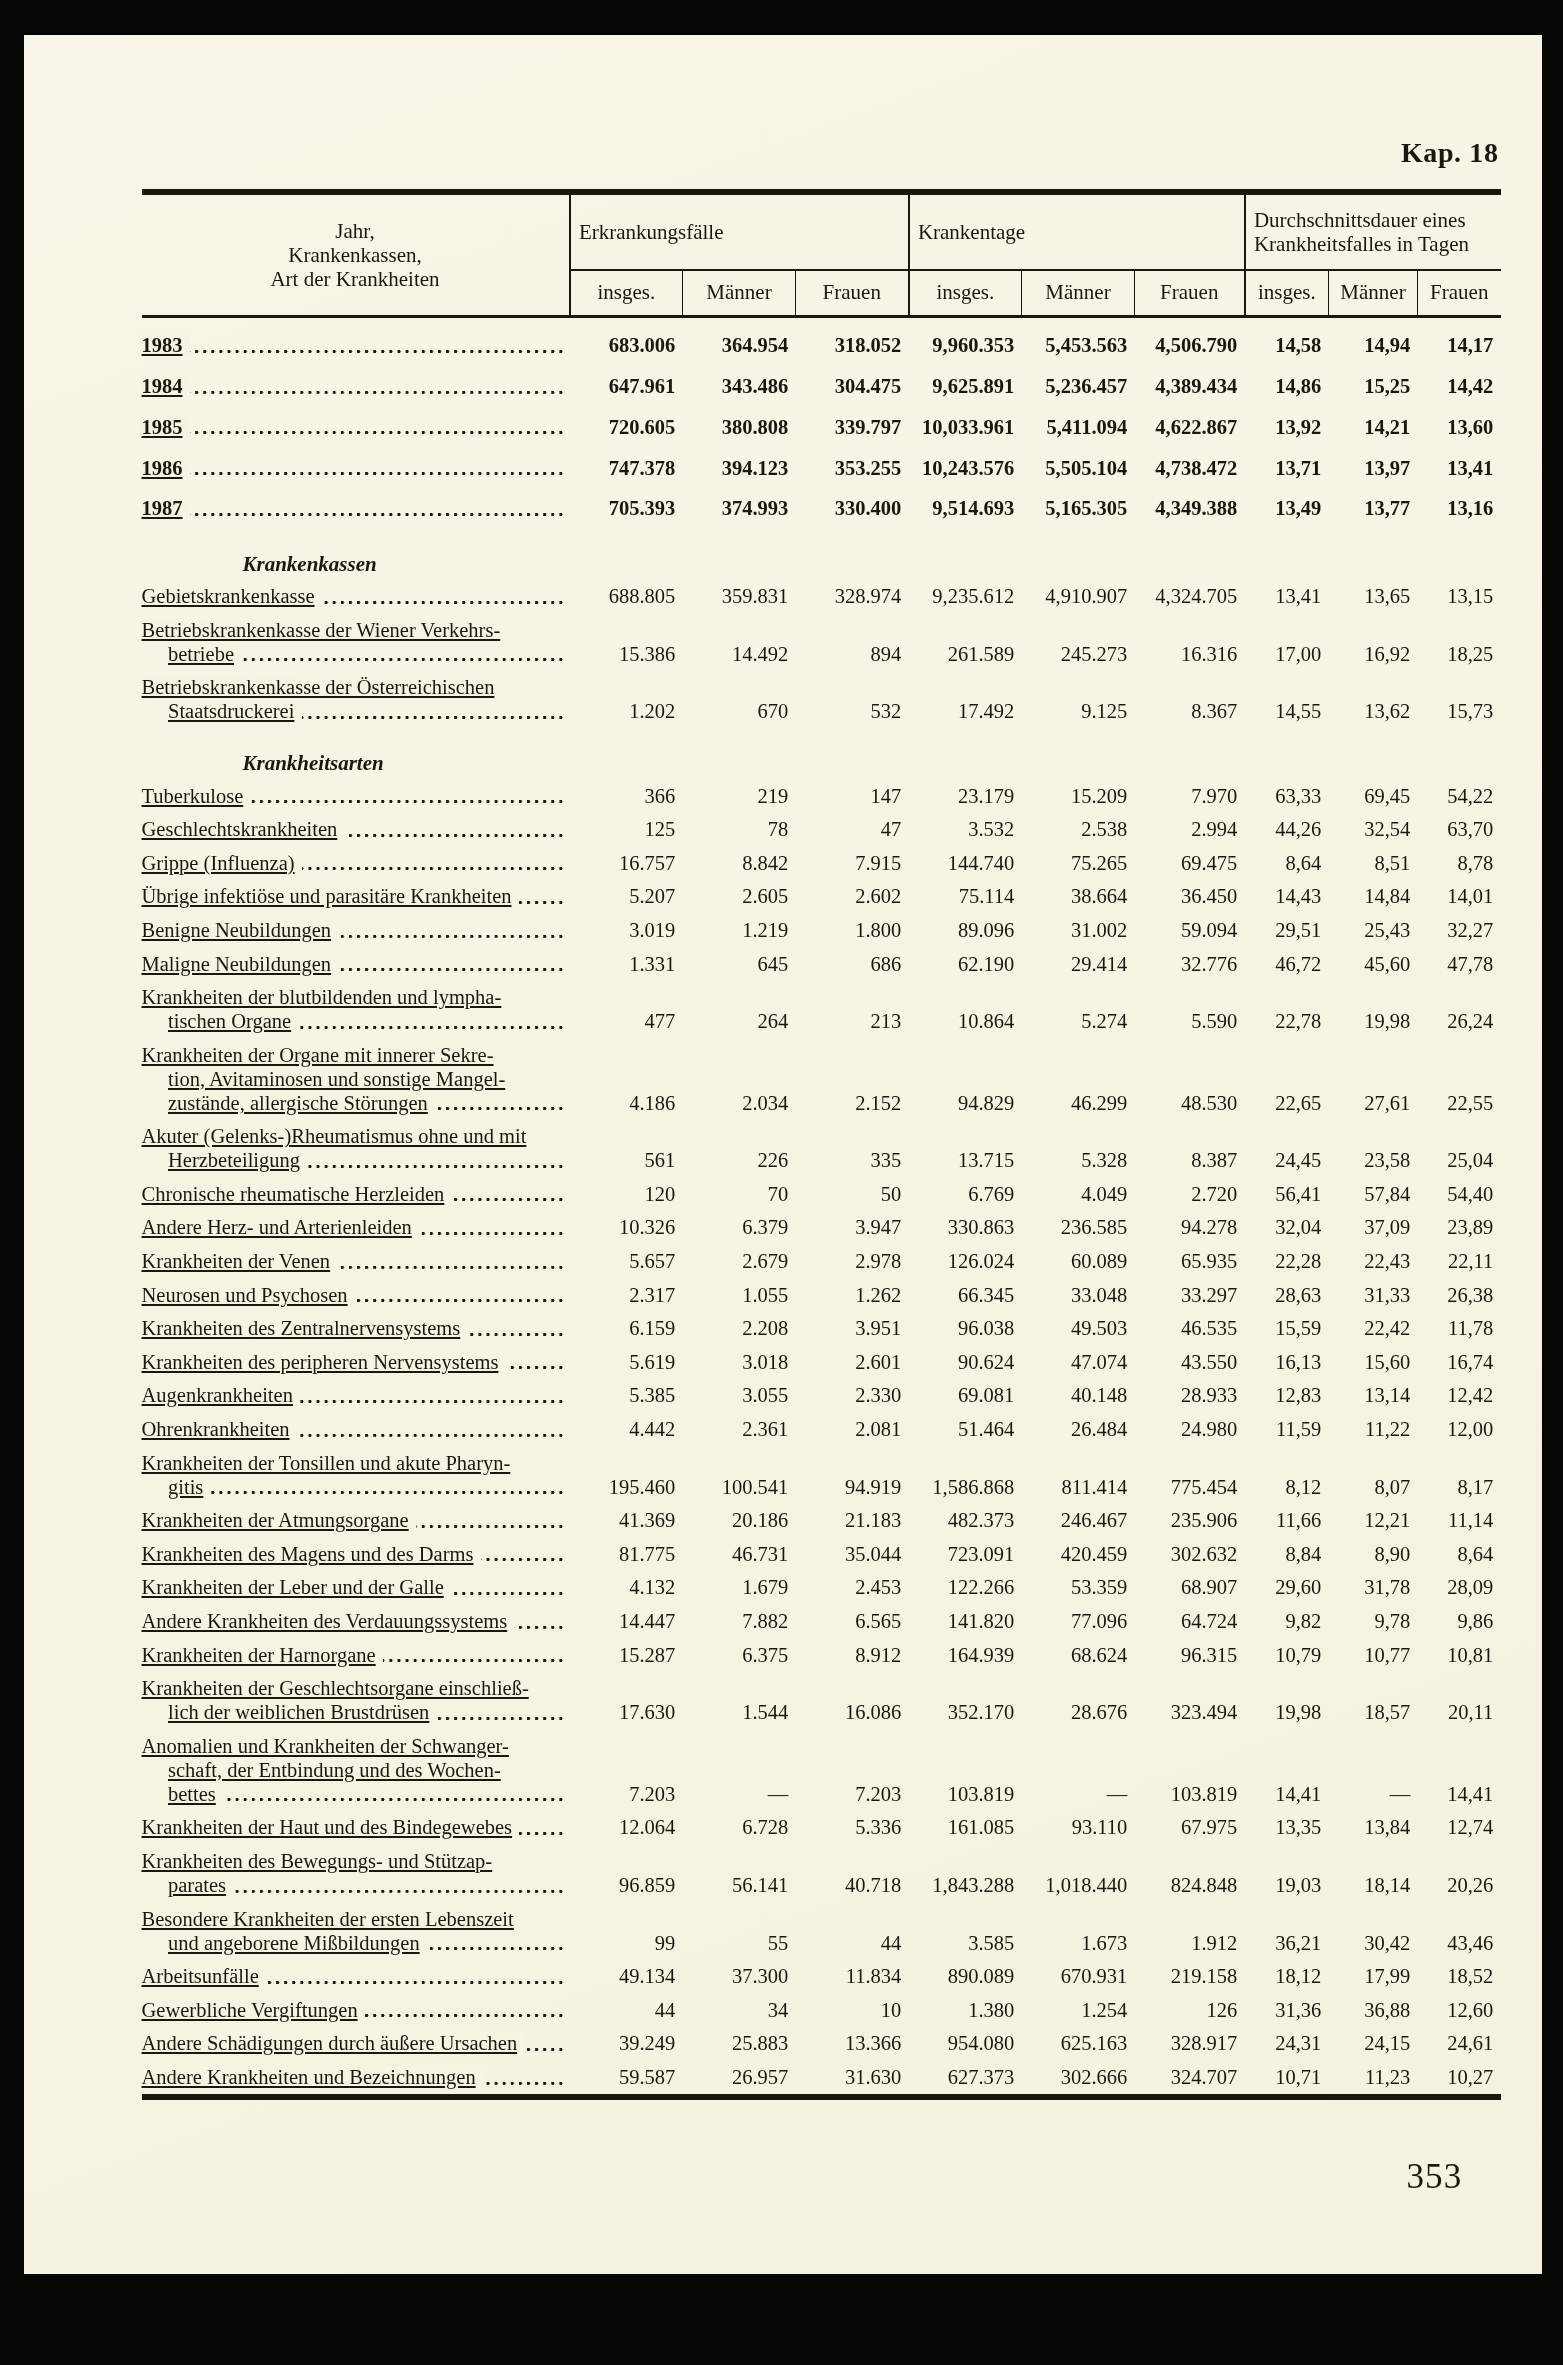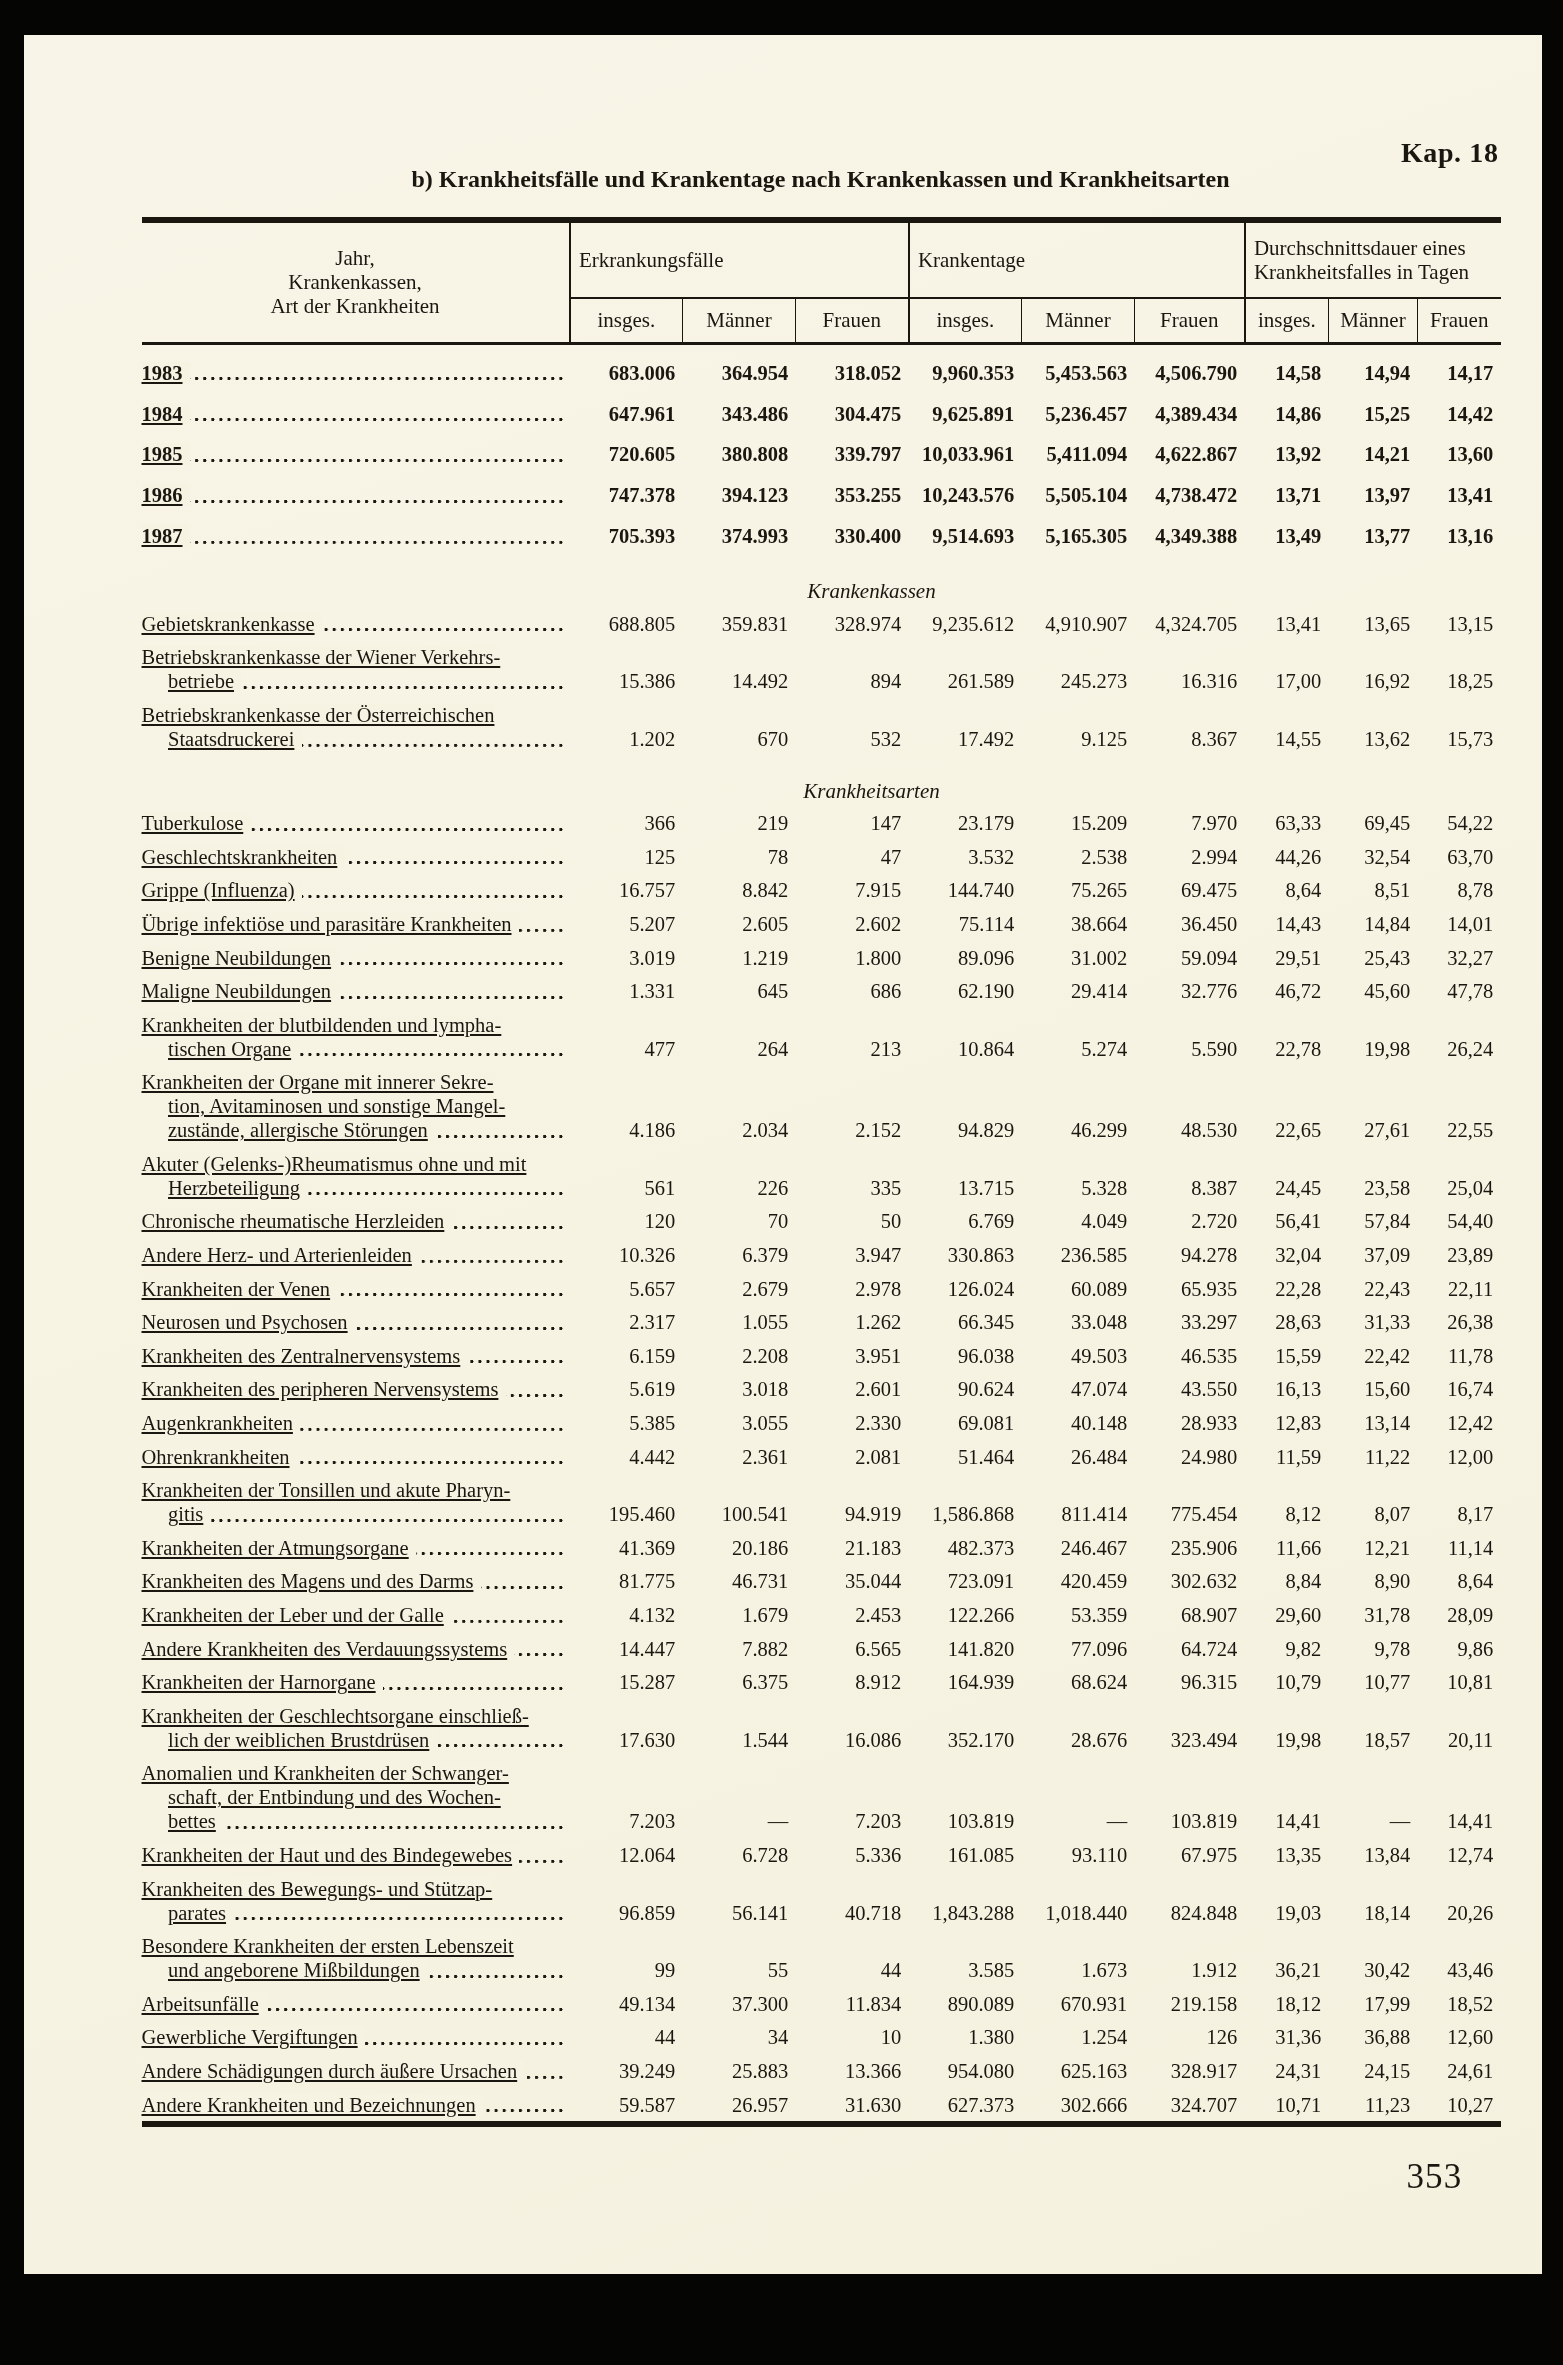--- a/index.html
+++ b/index.html
@@ -54,22 +54,22 @@
   }
   .th-sub.gb{border-left:2.4px solid var(--ink);}
   tbody td{
     vertical-align:bottom;text-align:right;
     padding:4.8px 7.2px 4.8px 0;
   }
   tbody td.lblcell{text-align:left;padding-right:0;}
   tbody tr.yr td{font-weight:700;padding-top:8.4px;padding-bottom:8.4px;}
   tbody tr.yr:first-child td{padding-top:15.7px;}
   tbody td.section{
-    text-align:center;font-style:italic;font-size:21px;
-    padding:23px 0 3.6px 101px;font-weight:400;
+    text-align:left;font-style:italic;font-size:21px;
+    padding:23px 0 3.6px 101px;font-weight:700;
   }
   .lbl{
     position:relative;
     padding-left:26.5px;text-indent:-26.5px;
     white-space:pre-line;
   }
   .lbl::after{
     content:"";position:absolute;
     left:28px;right:6px;bottom:3.6px;height:4.8px;
     background-image:radial-gradient(circle at 2.4px 2.4px,var(--ink) 1.4px,rgba(0,0,0,0) 1.9px);
@@ -88,21 +88,20 @@
     position:absolute;right:79px;bottom:77px;
     font-size:35px;letter-spacing:1.2px;
   }
 </style>
 </head>
 <body>
 
 <div class="page">
   <div class="kap">Kap. 18</div>
   <div class="content">
-    <div class="title">b) Krankheitsfälle und Krankentage nach Krankenkassen und Krankheitsarten</div>
 
     <table class="stats">
       <colgroup>
         <col style="width:428px">
         <col style="width:113px">
           <col style="width:113px">
           <col style="width:113px">
         <col style="width:113px">
           <col style="width:113px">
           <col style="width:110px">

